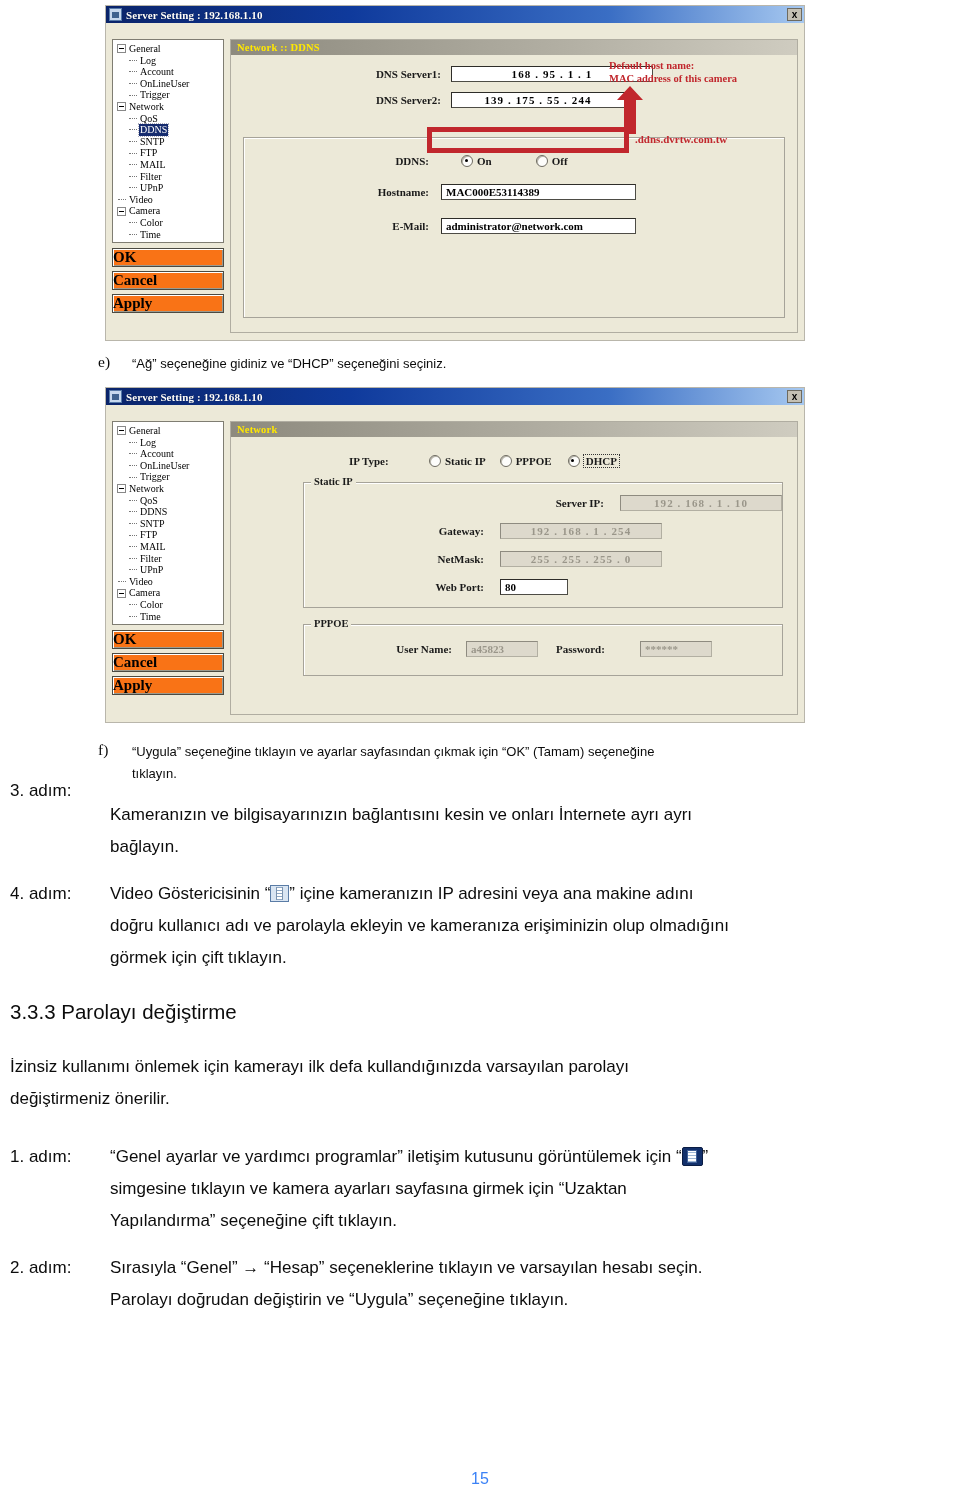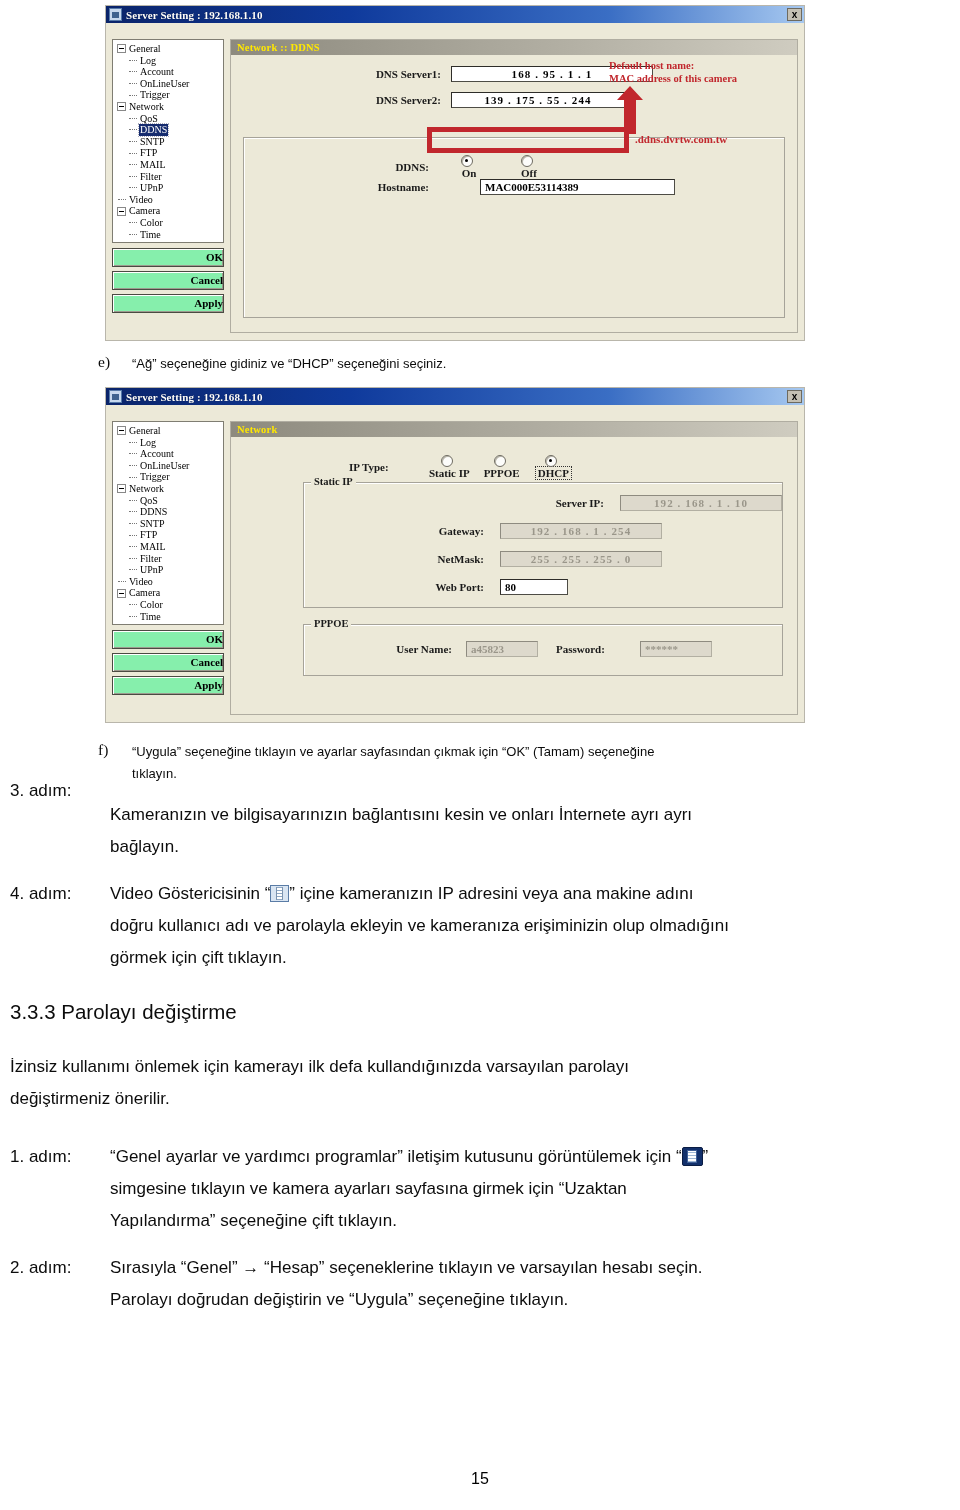--- a/index.html
+++ b/index.html
@@ -142,28 +142,28 @@
     outline: 1px dotted #aab;
   }
 
   .btncol { margin-top: 5px; }
   .winbtn {
     display: block;
     width: 100%;
     height: 19px;
     line-height: 17px;
     margin-bottom: 4px;
-    background: #86efac;
+    background: #f97316;
     border: 1px solid #4b4a42;
     box-shadow: inset 1px 1px 0 #ffffff, inset -1px -1px 0 #9c9a8e;
     box-sizing: border-box;
     font-family: "Liberation Serif", serif;
-    font-size: 11px;
-    font-weight: 700;
-    text-align: right;
+    font-size: 15px;
+    font-weight: 700;
+    text-align: left;
     color: #000;
   }
 
   
   .rightcol {
     flex: 1 1 auto;
     margin-left: 6px;
     background: #ece9d8;
     border: 1px solid #b0ada1;
     box-sizing: border-box;
@@ -240,21 +240,20 @@
   }
 
   .radio {
     display: inline-flex;
     align-items: center;
     font-family: "Liberation Serif", serif;
     font-size: 11px;
     font-weight: 700;
     color: #1a1a1a;
     white-space: nowrap;
-    flex-direction: column;
   }
   .radio .dot {
     width: 10px; height: 10px;
     border-radius: 50%;
     border: 1px solid #6e6b61;
     background: #fdfdfb;
     box-shadow: inset 1px 1px 0 #b9b6aa;
     margin-right: 4px;
     position: relative;
     flex: 0 0 auto;
@@ -340,21 +339,21 @@
   .p-body { font-size: 13px; line-height: 23px; }
   .p-marker-serif { font-family: "Liberation Serif", serif; font-size: 15.5px; }
   .p-step { font-size: 17px; }
   .p-heading { font-size: 20.5px; }
   .pagenum {
     position: absolute;
     width: 100%;
     text-align: center;
     font-family: "Liberation Sans", sans-serif;
     font-size: 16px;
-    color: #000000;
+    color: #3b82f6;
   }
   .inline-icon-video {
     display: inline-block;
     width: 19px; height: 17px;
     vertical-align: -3px;
     background: #d9e5f2;
     border: 1px solid #5a7ca6;
     box-sizing: border-box;
     position: relative;
   }
@@ -505,27 +504,33 @@
             <span class="dot"></span>
             <span>On</span>
           </div>
           <div class="radio" style="margin-left:44px;">
             <span class="dot"></span>
             <span>Off</span>
           </div>
         </div>
 
 
-        <div class="formrow" style="gap:39px;">
+        <div class="formrow" style="margin-top:17px;">
           <div class="flabel" style="width:185px;">Hostname:</div>
           <div class="fbox" style="width:195px; margin-left:12px;">
             <span class="pad">MAC000E53114389</span>
           </div>
         </div>
 
+        <div class="formrow" style="margin-top:18px;">
+          <div class="flabel" style="width:185px;">E-Mail:</div>
+          <div class="fbox" style="width:195px; margin-left:12px;">
+            <span class="pad">administrator@network.com</span>
+          </div>
+        </div>
       </div>
 
       <div class="redtext" style="left:378px; top:20px;">
         <div>Default host name:</div>
         <div>MAC address of this camera</div>
       </div>
       <div class="redarrow" style="left:386px; top:46px;">
         <svg width="26" height="48" viewBox="0 0 26 48">
           <polygon points="13,0 26,14 19,14 19,48 7,48 7,14 0,14" fill="#c1272d"></polygon>
         </svg>

